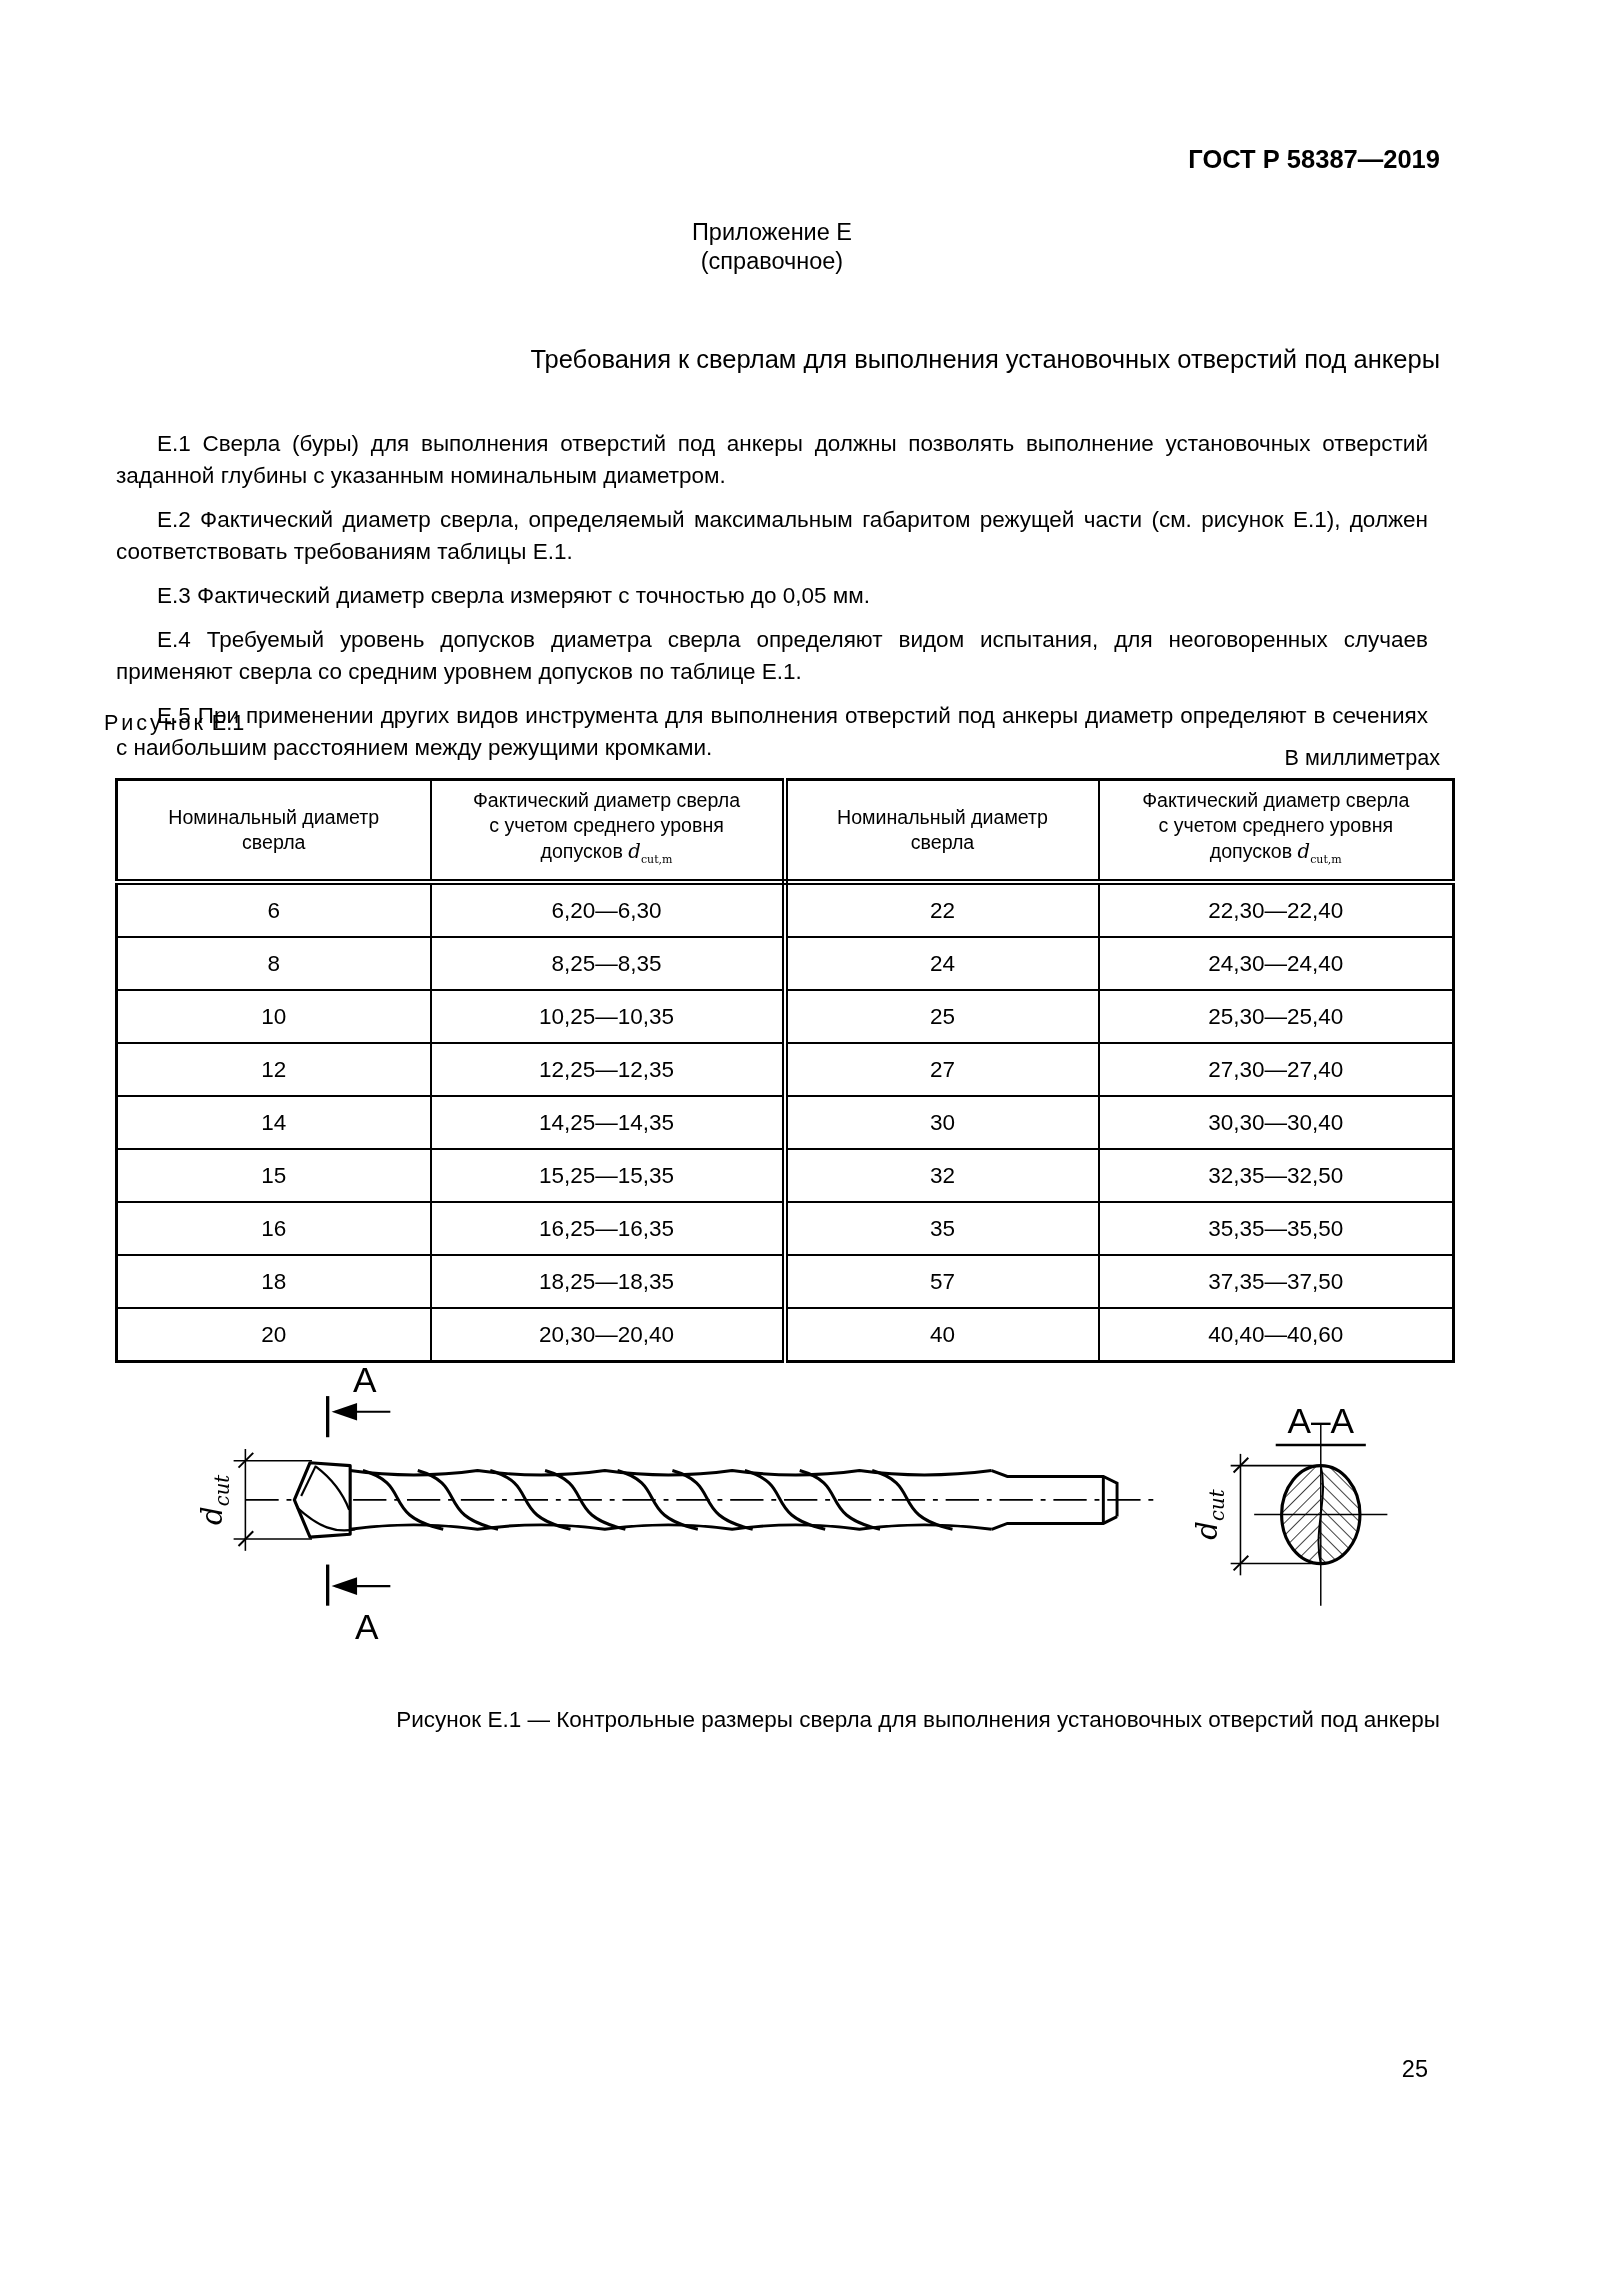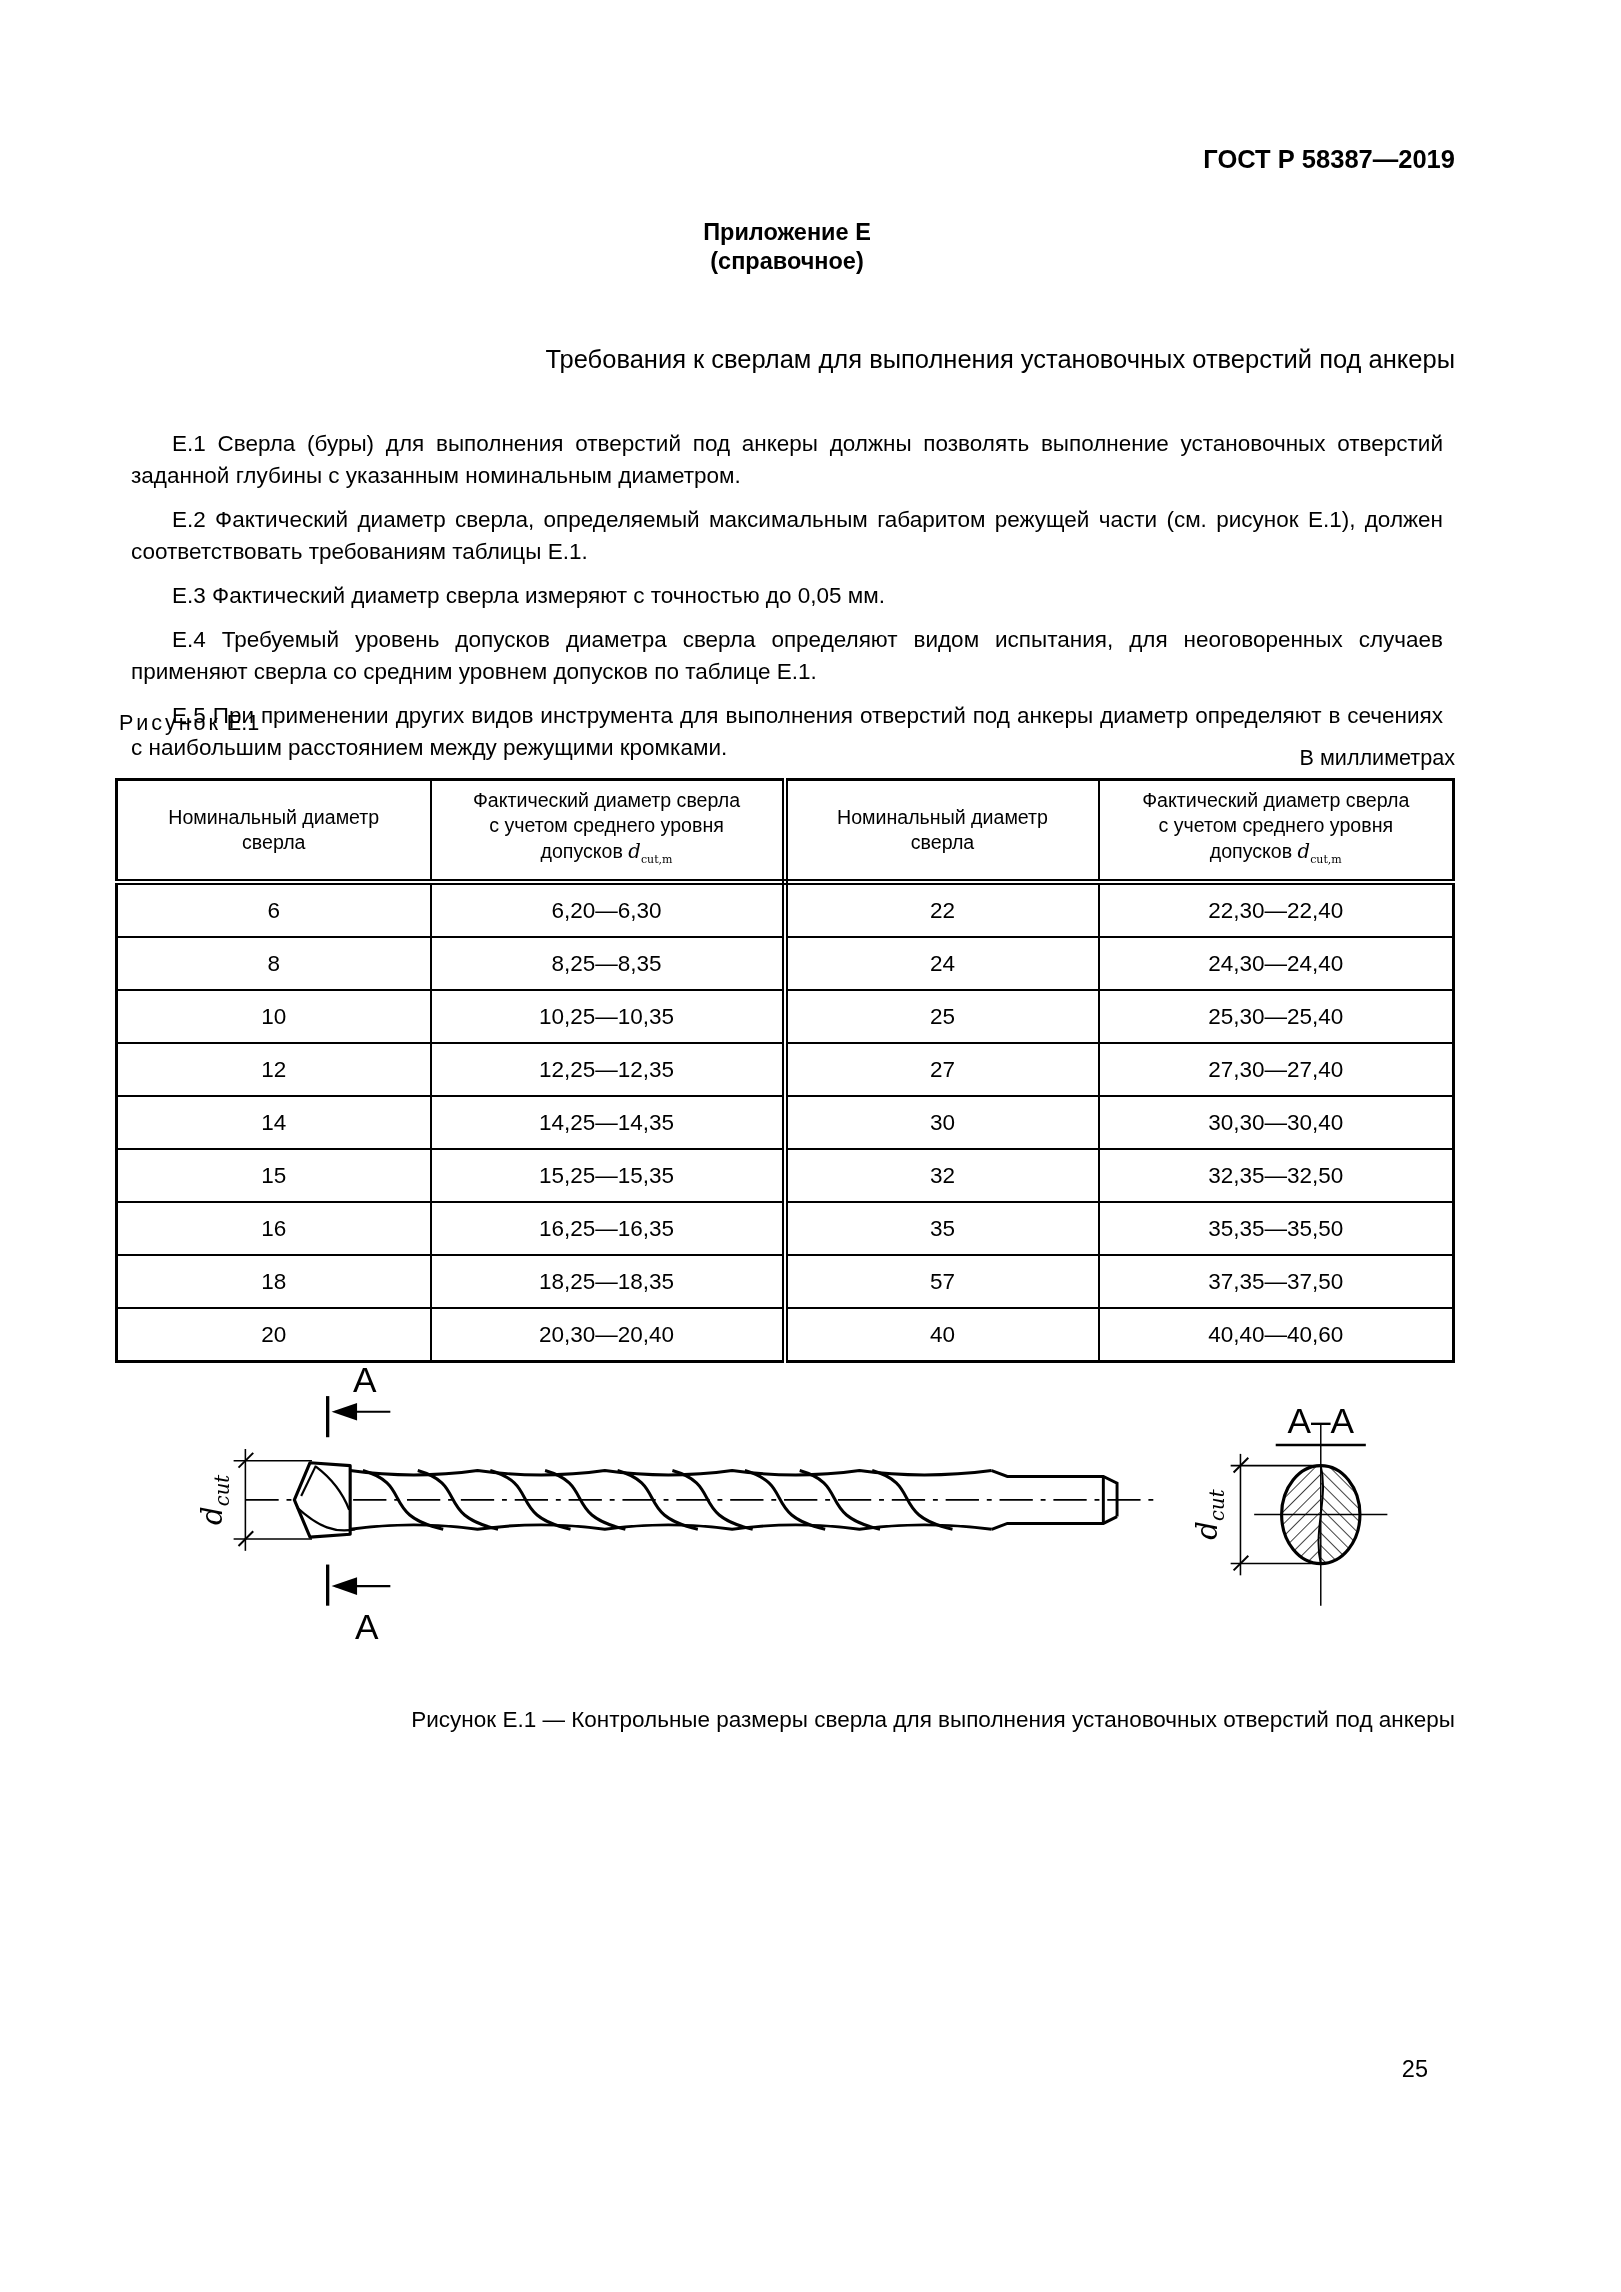--- a/index.html
+++ b/index.html
@@ -1,20 +1,20 @@
 <!DOCTYPE html>
 <html><head>
 <meta charset="utf-8">
 <style>
   html,body{margin:0;padding:0;background:#ffffff;}
   body{width:1621px;height:2293px;position:relative;font-family:"Liberation Sans",sans-serif;color:#000;}
   .abs{position:absolute;}
-  .block{left:119px;width:1336px;}
+  .block{left:104px;width:1336px;}
   .std-ref{top:145px;font-size:25.5px;font-weight:bold;text-align:right;}
-  .appendix{top:218px;text-align:center;font-size:23.5px;font-weight:bold;line-height:29px;}
+  .appendix{top:218px;text-align:center;font-size:23.5px;font-weight:normal;line-height:29px;}
   .doc-title{top:345px;text-align:right;font-size:25.5px;font-weight:normal;}
   .paras{top:416px;font-size:22.5px;line-height:32px;text-align:justify;}
   .paras p{margin:12px;text-indent:41px;}
   .tbl-caption{top:710px;font-size:21.6px;}
   .tbl-caption .sp{letter-spacing:2.9px;}
   .units{top:745px;font-size:21.6px;text-align:right;}
   table.main{position:absolute;top:778px;left:115px;width:1336px;border-collapse:collapse;table-layout:fixed;border:3.9px solid #000;}
   table.main th{border:2px solid #000;border-bottom:6.9px double #000;font-weight:normal;font-size:19.6px;line-height:25.5px;height:94px;text-align:center;vertical-align:middle;padding:2px 9.8px;}
   table.main td{border:2.9px solid #000;border-left-width:2px;border-right-width:2px;font-size:22.5px;height:49px;text-align:center;vertical-align:middle;}
   table.main th:nth-child(2),table.main td:nth-child(2){border-right:6.9px double #000;}

